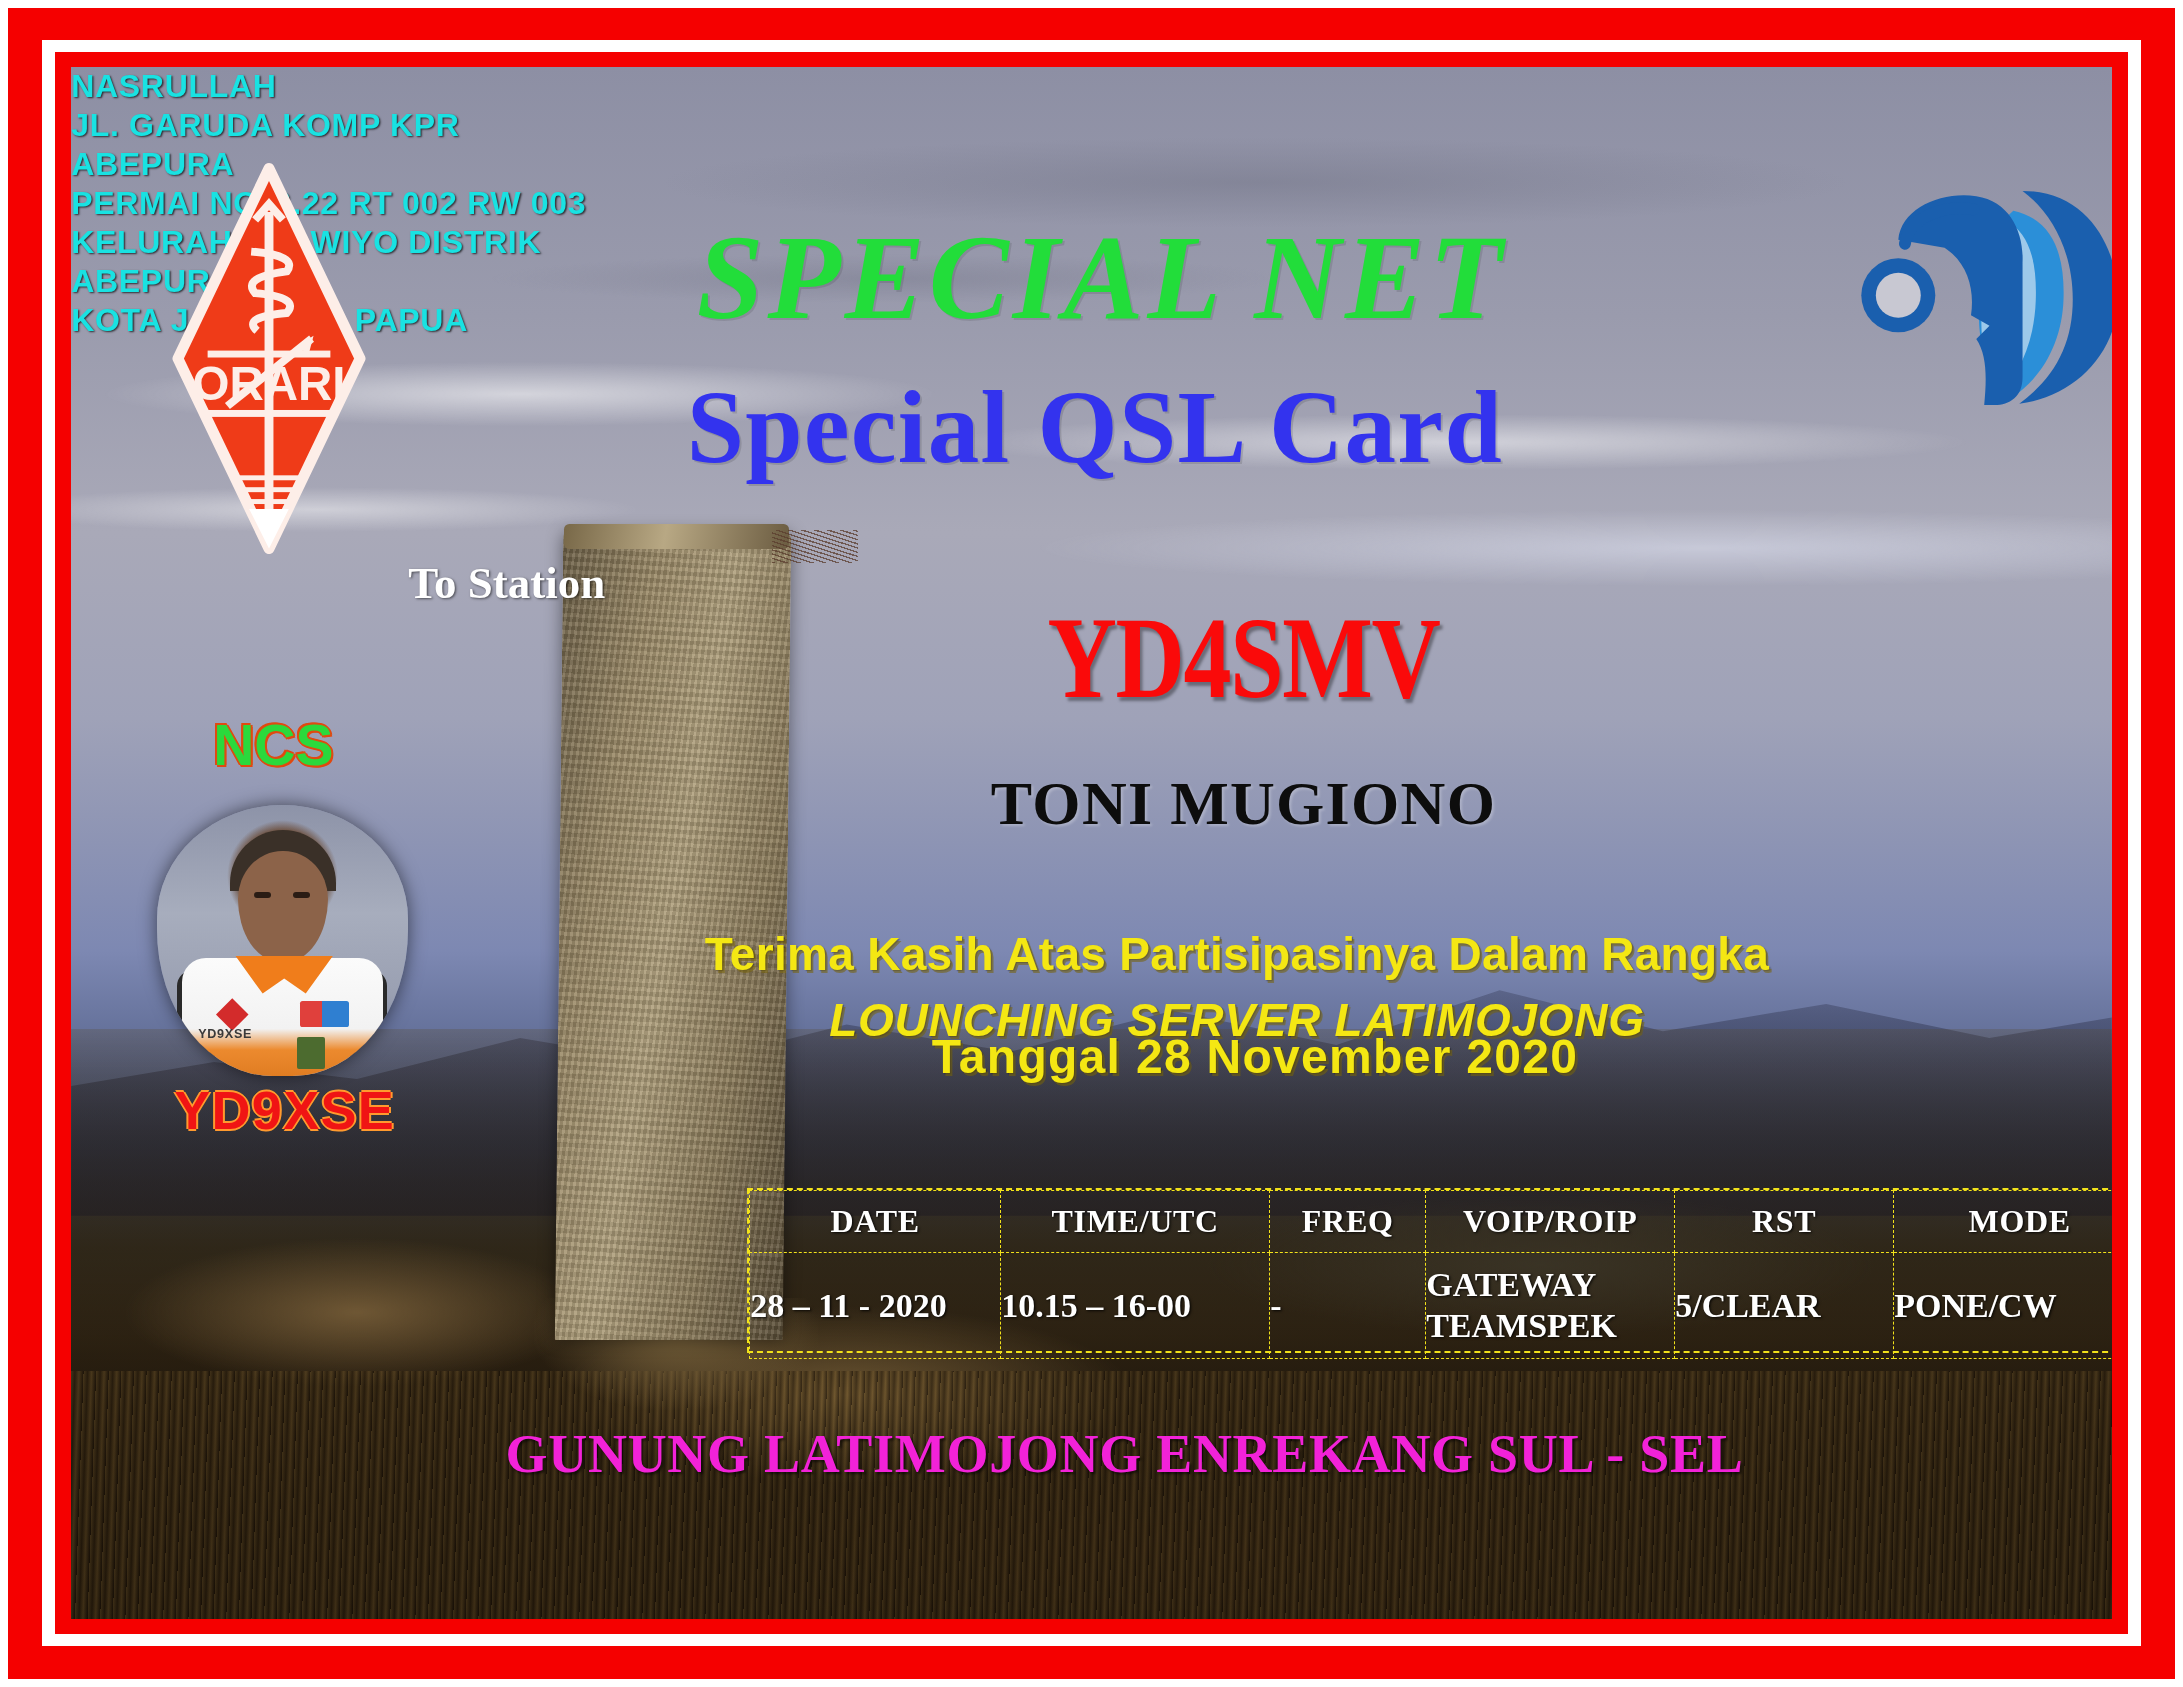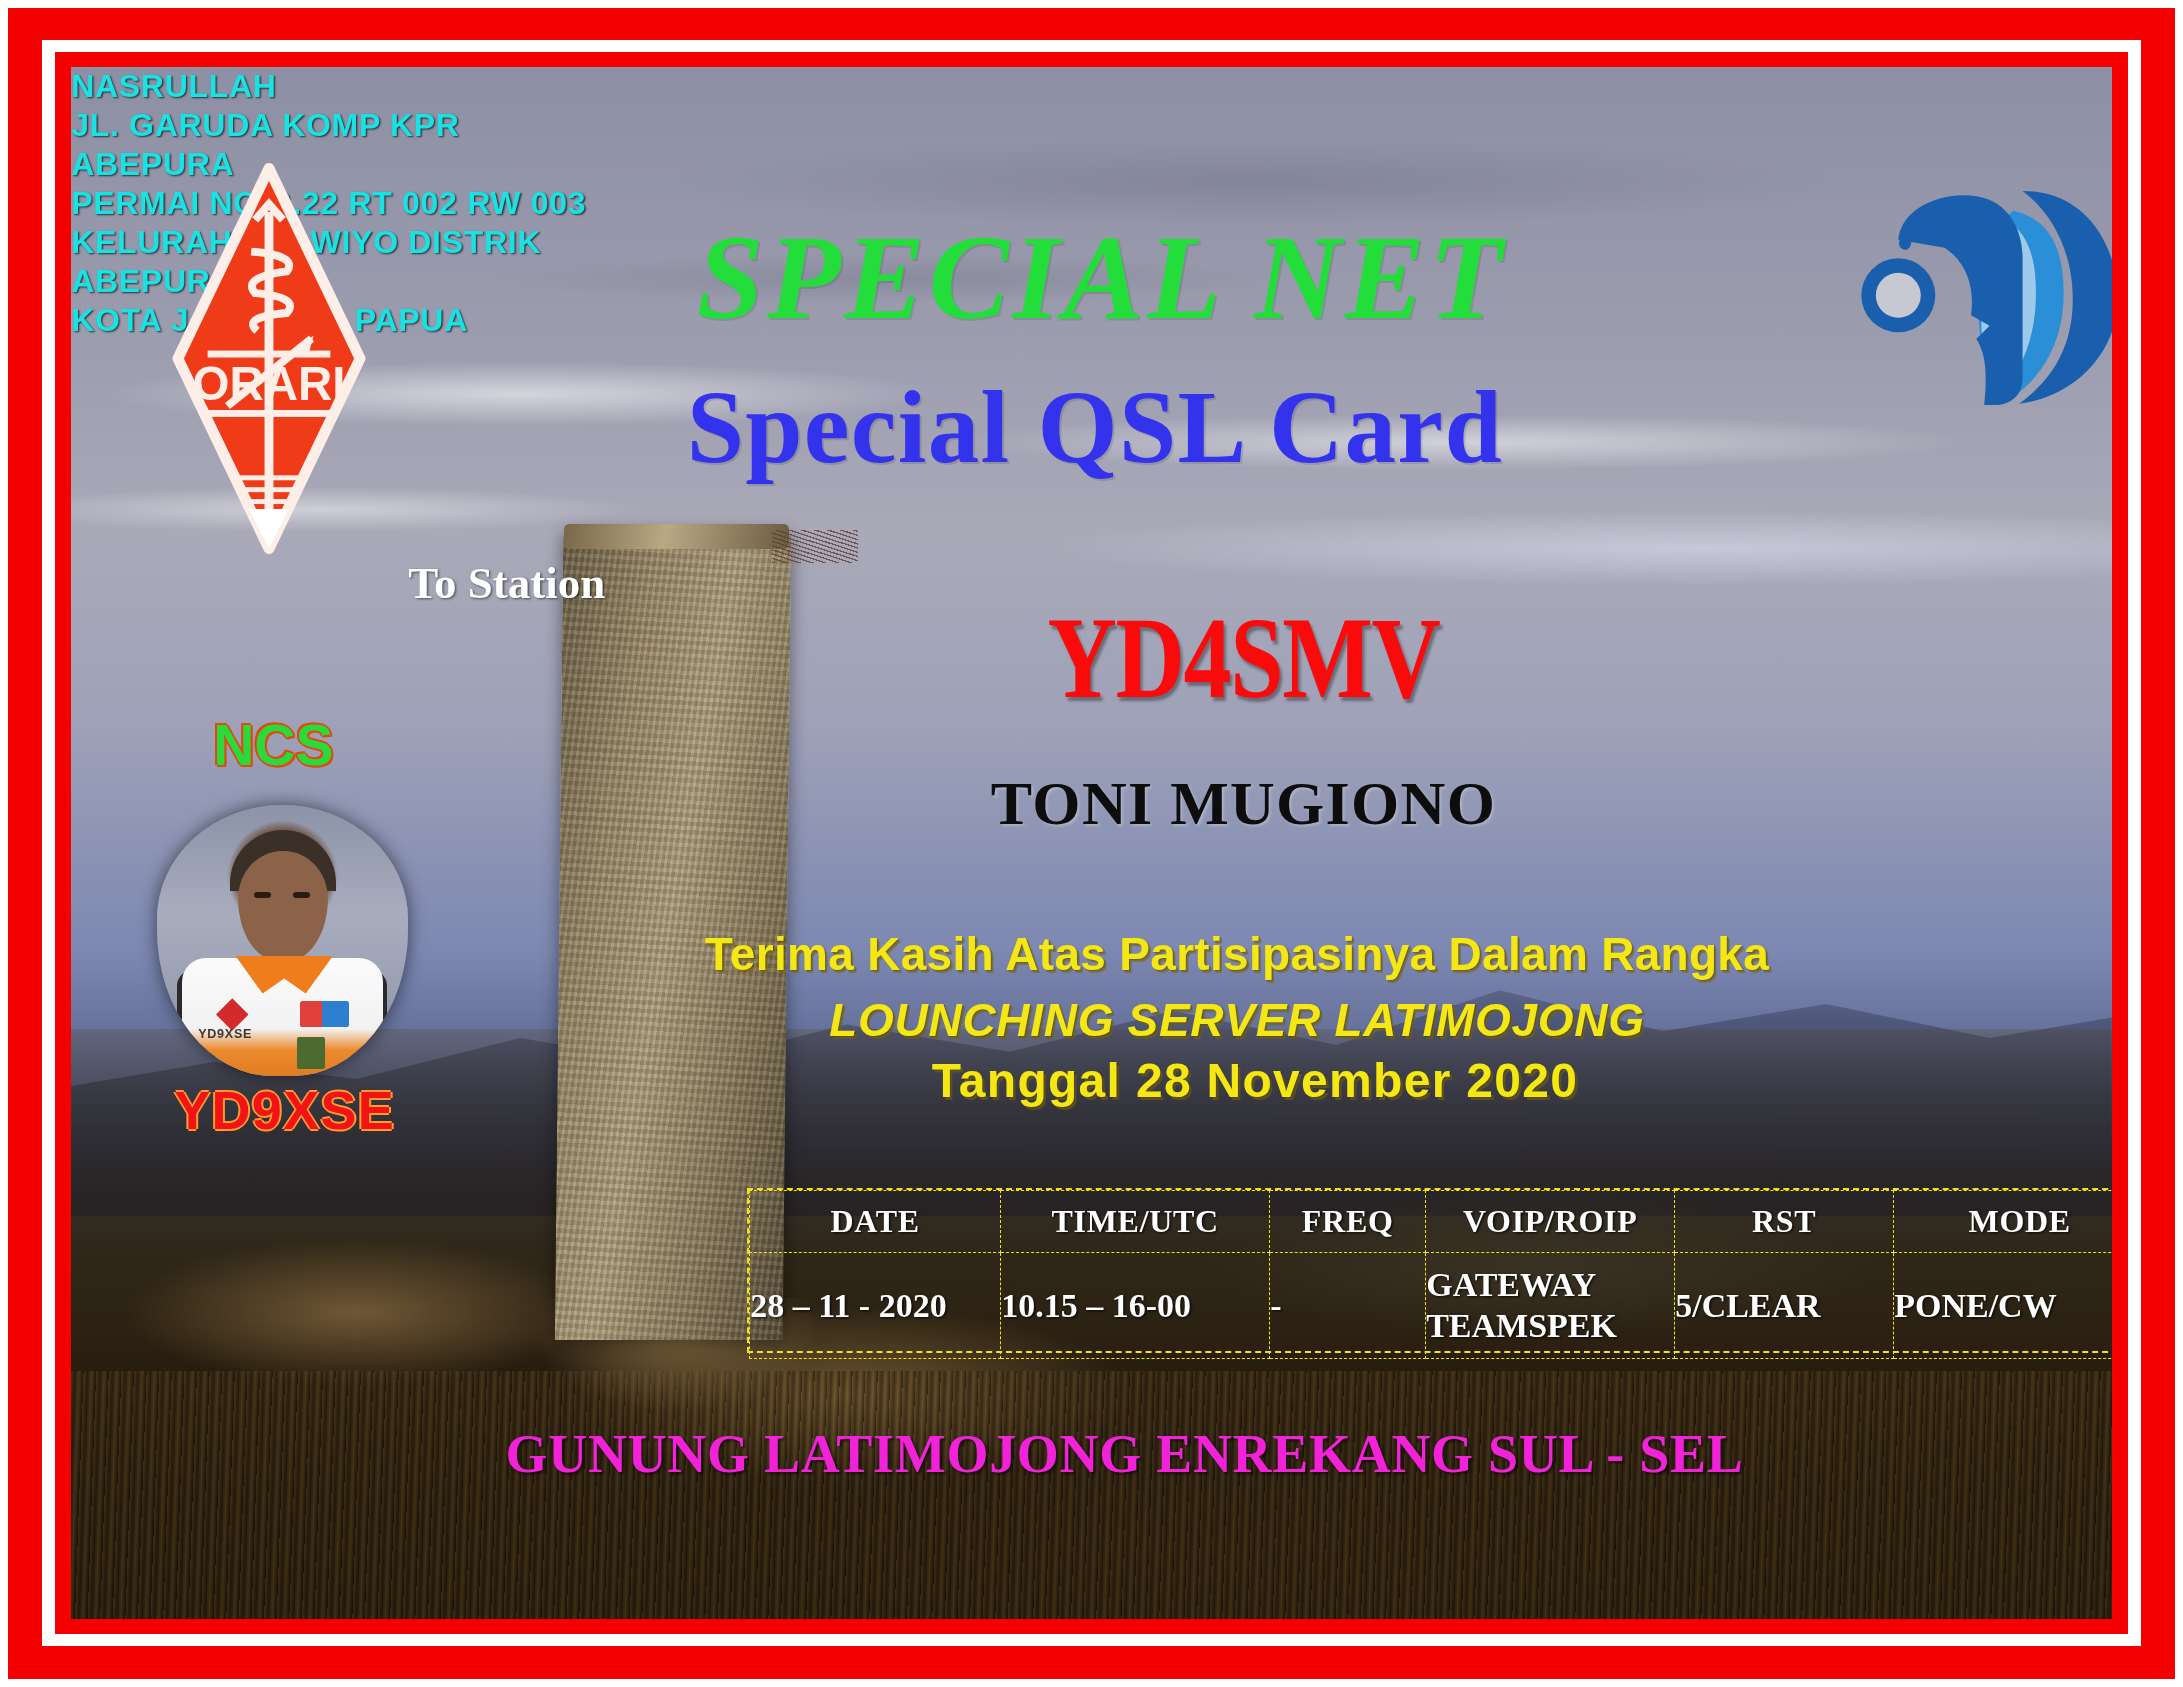--- a/index.html
+++ b/index.html
@@ -150,21 +150,21 @@
   #operator-name{left:0;right:0;top:701px;text-align:center;padding-left:304px;
       font-family:"Liberation Serif",serif;font-weight:bold;font-size:62px;
       letter-spacing:1.3px;color:#0d0d0d;
       text-shadow:2px 2px 2.6px rgba(255,255,255,.25);}
 
   .yellowline{left:0;right:0;text-align:center;padding-left:291px;
       font-family:"Liberation Sans",sans-serif;font-weight:bold;color:#f4e713;
       text-shadow:2.6px 2.6px 0 rgba(120,100,10,.55), 1.3px 1.3px 1.3px rgba(0,0,0,.35);}
   #thanks-line{top:860px;font-size:46px;letter-spacing:0.3px;}
   #event-line{top:926px;font-size:46px;font-style:italic;letter-spacing:0.7px;}
-  #date-line{top:986px;font-size:48px;letter-spacing:1.3px;margin-left:36px;}
+  #date-line{top:962px;font-size:48px;letter-spacing:1.3px;margin-left:36px;}
 
   
   #qso-table{position:absolute;left:676px;top:1121px;width:1391px;height:165px;
       border:2px dashed #f2e21a;box-sizing:border-box;}
   #qso-table table{width:100%;height:100%;border-collapse:collapse;table-layout:fixed;}
   #qso-table th,#qso-table td{
       border:1.3px dashed #f2e21a;color:#ffffff;vertical-align:middle;
       font-family:"Liberation Serif",serif;font-weight:bold;
       text-shadow:1.3px 1.3px 2.6px rgba(0,0,0,.85);padding:0;}
   #qso-table th{height:61px;font-size:32px;letter-spacing:0.7px;}

